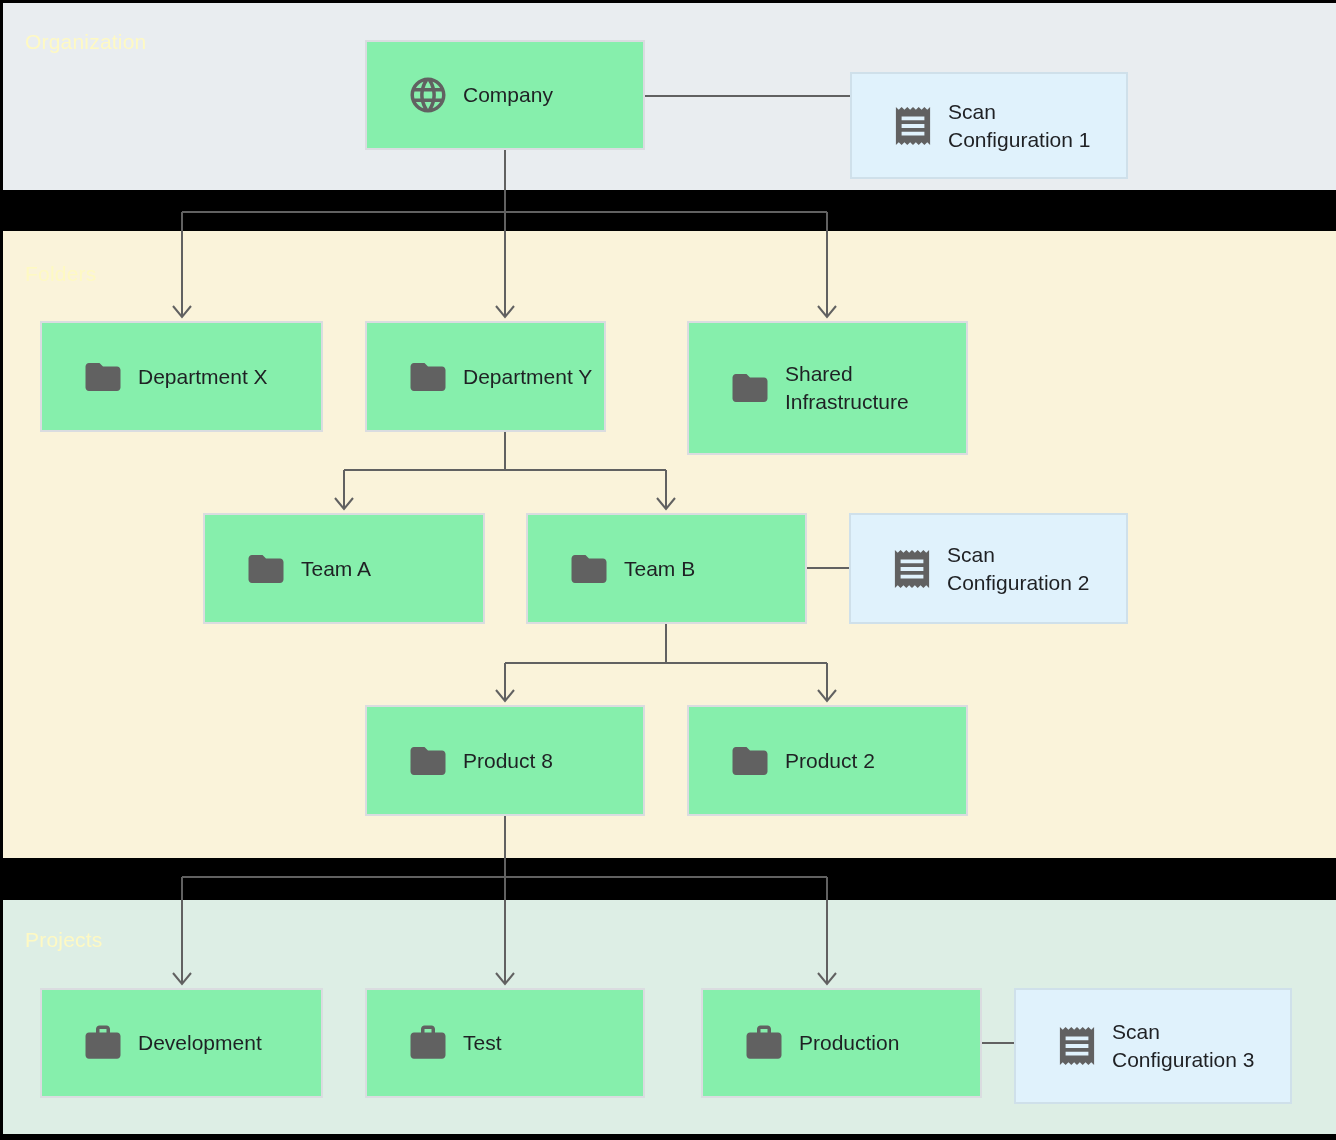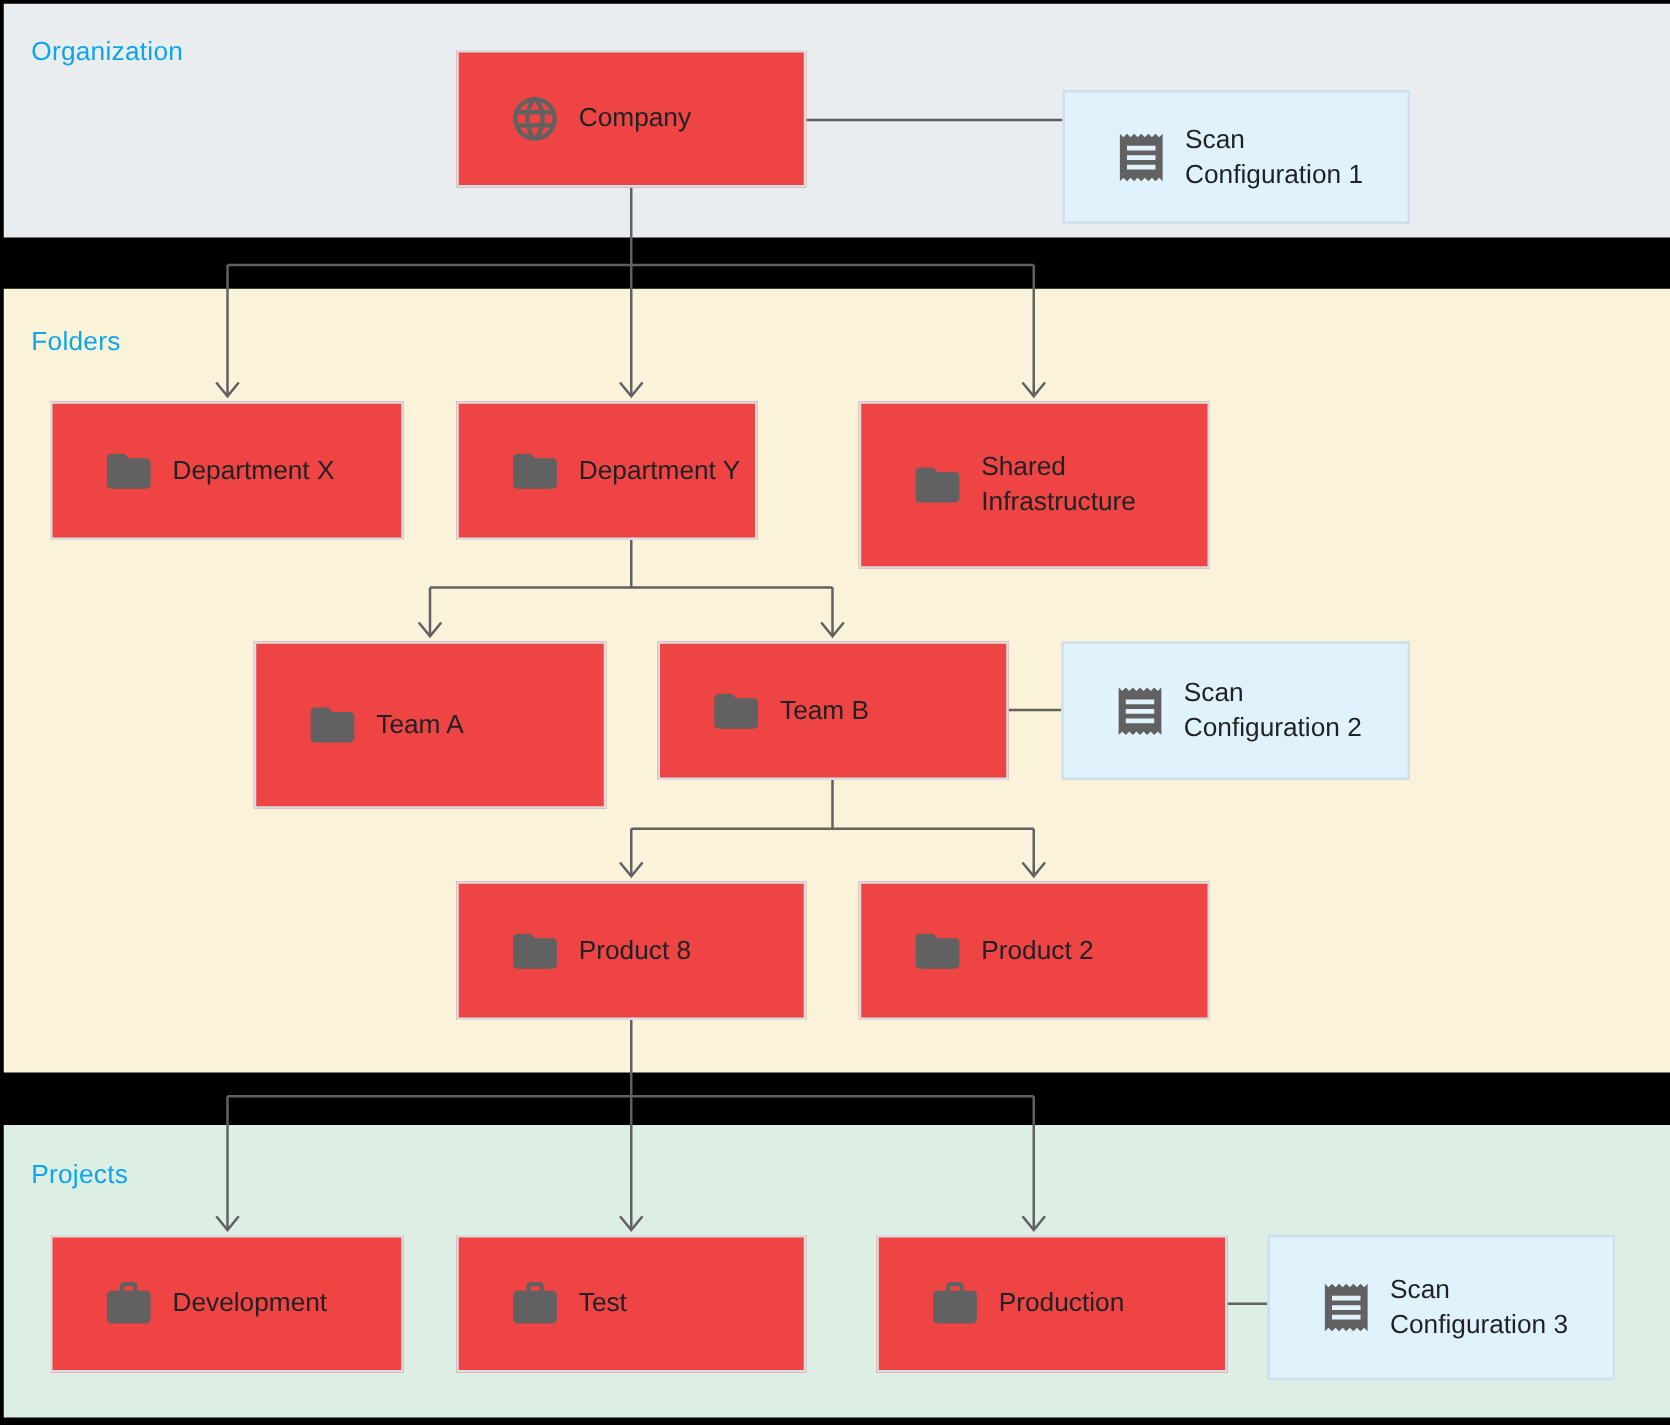--- a/index.html
+++ b/index.html
@@ -20,33 +20,33 @@
     left: 3px;
     width: 1333px;
   }
   .band-organization { top: 3px;   height: 187px; background: #e9edf0; }
   .band-folders      { top: 231px; height: 627px; background: #faf3da; }
   .band-projects     { top: 900px; height: 234px; background: #ddeee5; }
   .section-label {
     position: absolute;
     left: 25px;
     font-size: 21px;
-    color: #0ea5e9;
+    color: #fef9c3;
     letter-spacing: 0.2px;
   }
   #connectors {
     position: absolute;
     left: 0; top: 0;
     width: 1336px;
     height: 1140px;
     pointer-events: none;
   }
   .node {
     position: absolute;
-    background: #ef4444;
+    background: #86efac;
     border: 2px solid #dadce0;
     box-sizing: border-box;
     display: flex;
     align-items: center;
     padding: 0 10px 0 40px;
     gap: 14px;
   }
   .node.scan {
     background: #e0f2fc;
     border-color: #cfe0ea;
@@ -170,21 +170,21 @@
 
   <div class="node" style="left:687px; top:321px; width:281px; height:134px;">
     <span class="icon">
       <svg width="42" height="42" viewBox="0 0 24 24" fill="#616161">
           <path d="M10 4H4c-1.1 0-1.99.9-1.99 2L2 18c0 1.1.9 2 2 2h16c1.1 0 2-.9 2-2V8c0-1.1-.9-2-2-2h-8l-2-2z"></path>
         </svg>
     </span>
     <span class="label">Shared Infrastructure</span>
   </div>
 
-  <div class="node" style="left:203px; top:513px; width:282px; height:134px;">
+  <div class="node" style="left:203px; top:513px; width:282px; height:111px;">
     <span class="icon">
       <svg width="42" height="42" viewBox="0 0 24 24" fill="#616161">
           <path d="M10 4H4c-1.1 0-1.99.9-1.99 2L2 18c0 1.1.9 2 2 2h16c1.1 0 2-.9 2-2V8c0-1.1-.9-2-2-2h-8l-2-2z"></path>
         </svg>
     </span>
     <span class="label">Team A</span>
   </div>
 
   <div class="node" style="left:526px; top:513px; width:281px; height:111px;">
     <span class="icon">

